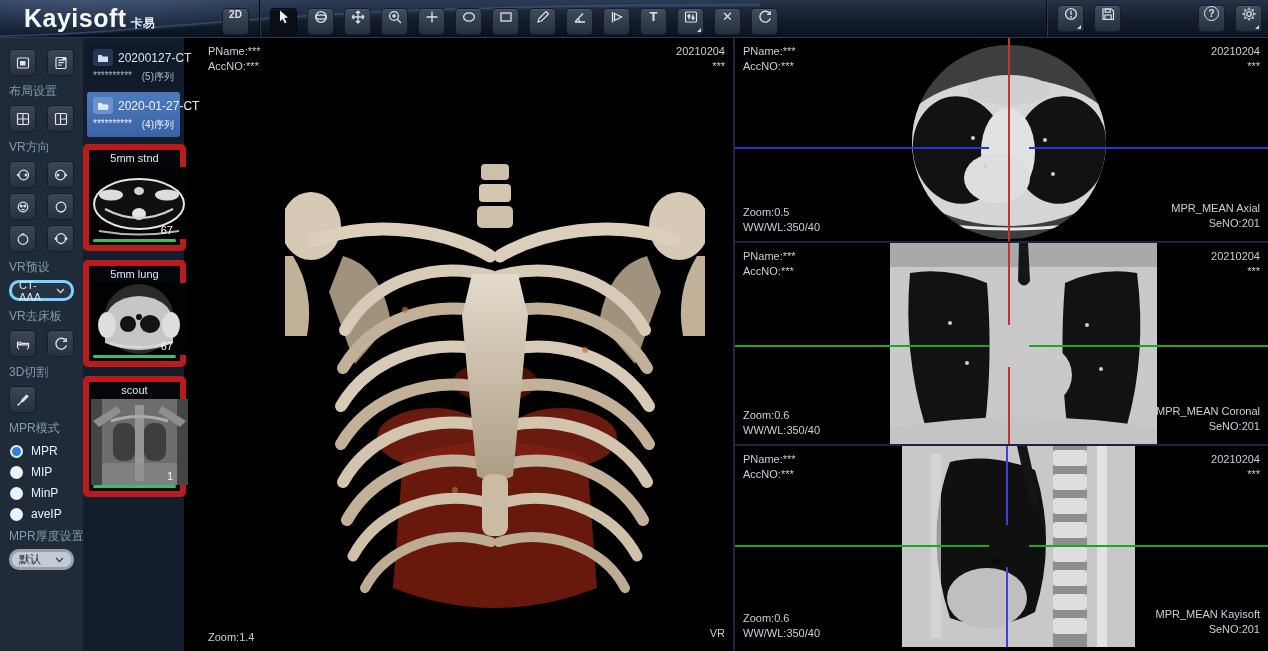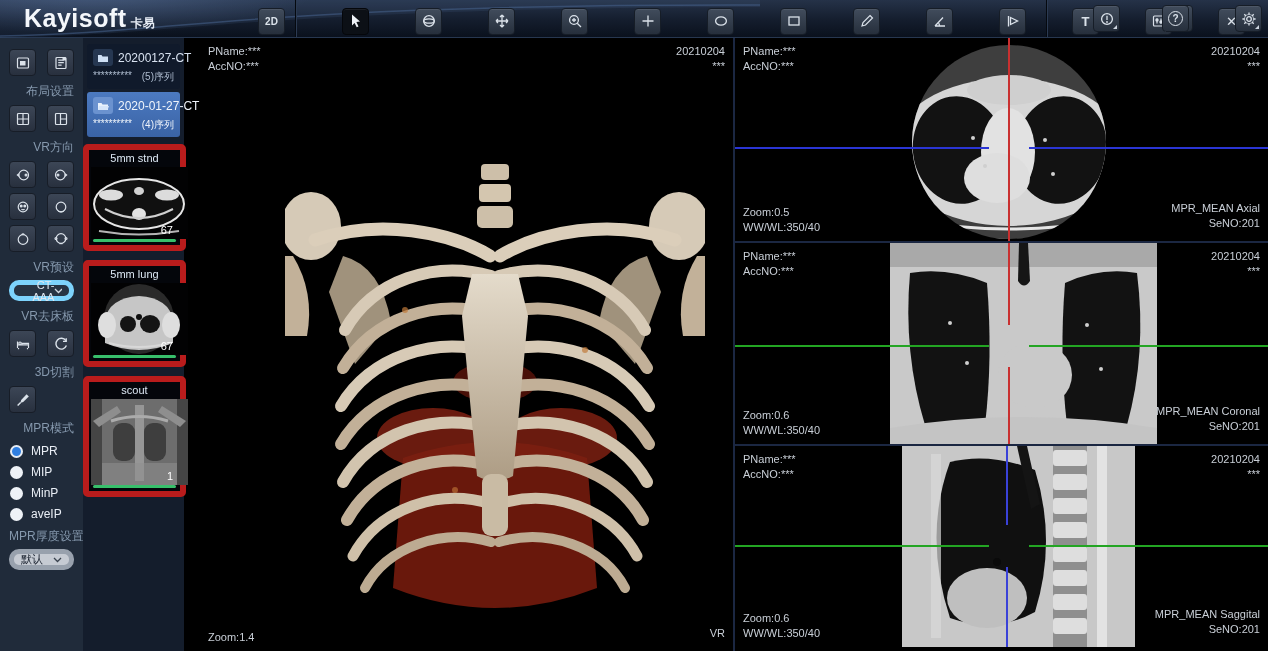--- a/index.html
+++ b/index.html
@@ -16,41 +16,41 @@
   .swoosh { position:absolute; top:0; left:0; pointer-events:none; }
   .logo { position:absolute; left:24px; top:4px; display:flex; align-items:baseline; gap:4px; }
   .logo-main { color:#f4f7fb; font-size:25px; font-weight:bold; letter-spacing:.5px; }
   .logo-suffix { color:#e6ecf5; font-size:12px; font-weight:bold; }
   .tools { position:absolute; left:222px; top:5px; display:flex; gap:10px; align-items:center; }
   .tools-mid { position:absolute; left:1046px; top:5px; display:flex; gap:10px; }
   .tools-right { position:absolute; right:6px; top:5px; display:flex; gap:10px; }
   .tbtn { position:relative; width:27px; height:27px; border-radius:4px;
     background:linear-gradient(180deg,#414c5c,#262f3c);
     border:1px solid #161d27; box-shadow:inset 0 1px 0 rgba(255,255,255,.07);
-    display:flex; align-items:center; justify-content:center;
-    color:#dbe2ea; font-size:12px; cursor:pointer;margin-left:36px; }
+    display:flex; align-items:flex-start; justify-content:center;
+    color:#dbe2ea; font-size:12px; cursor:pointer; }
   .tbtn.selected { background:#0c1016; border-color:#05070b; }
   .tbtn .glyph { font-size:13px; font-weight:bold; color:#dbe2ea; }
   .tbtn .glyph.small { font-size:10px; }
   .has-corner::after { content:""; position:absolute; right:2px; bottom:2px;
     border-left:4px solid transparent; border-bottom:4px solid #cdd5df; }
   .vdiv { width:1px; height:38px; margin-top:-6px; background:#05090f; box-shadow:1px 0 0 #2b3a52; }
   .qmark { width:15px; height:15px; border:1.4px solid #dbe2ea; border-radius:50%;
     font-size:10px; font-weight:bold; display:flex; align-items:center; justify-content:center; }
 
   
   .sidebar { position:absolute; top:38px; left:0; width:83px; bottom:0;
-    background:#202b3a; padding:6px 9px; z-index:20;text-align:right; }
+    background:#202b3a; padding:6px 9px; z-index:20; }
   .slabel { color:#8598ad; font-size:12px; margin:7px 0 4px; white-space:nowrap; }
   .icon-row { display:flex; justify-content:space-between; margin:5px 0; }
   .sbtn { position:relative; width:27px; height:27px; border-radius:4px;
     background:linear-gradient(180deg,#3c4656,#28303e);
     border:1px solid #171d27; display:flex; align-items:center; justify-content:center; cursor:pointer; }
   .dropdown { height:21px; border-radius:10px; background:#27endregion3444; background:#273444;
-    border:5px solid #7dd3fc; color:#dfe7f0; font-size:11px;
+    border:3px solid #7dd3fc; color:#dfe7f0; font-size:11px;
     display:flex; align-items:center; justify-content:space-between;
     padding:0 7px; margin:3px 0 5px; cursor:pointer; }
   .dropdown.light { background:#c6cbd3; color:#202835; border-color:#98a1ad; }
   .radio-row { display:flex; align-items:center; gap:8px; margin:7px 1px; cursor:pointer; }
   .radio { width:13px; height:13px; border-radius:50%; background:#eef2f7; }
   .radio.sel { width:13px; height:13px; background:#2f7fe2; border:2.5px solid #e7edf4; }
   .radio-label { color:#e9eef5; font-size:12px; }
 
   
   .series-panel { position:absolute; top:38px; left:83px; width:101px; bottom:0;
@@ -608,18 +608,18 @@
       </div>
       <div class="ov tr">
         <div>20210204</div>
         <div>***</div>
       </div>
       <div class="ov bl">
         <div>Zoom:0.6</div>
         <div>WW/WL:350/40</div>
       </div>
       <div class="ov br">
-        <div>MPR_MEAN Saggital</div>
+        <div>MPR_MEAN Kayisoft</div>
         <div>SeNO:201</div>
       </div>
     </div>
   </div>
 </div>
 
 </body></html>

